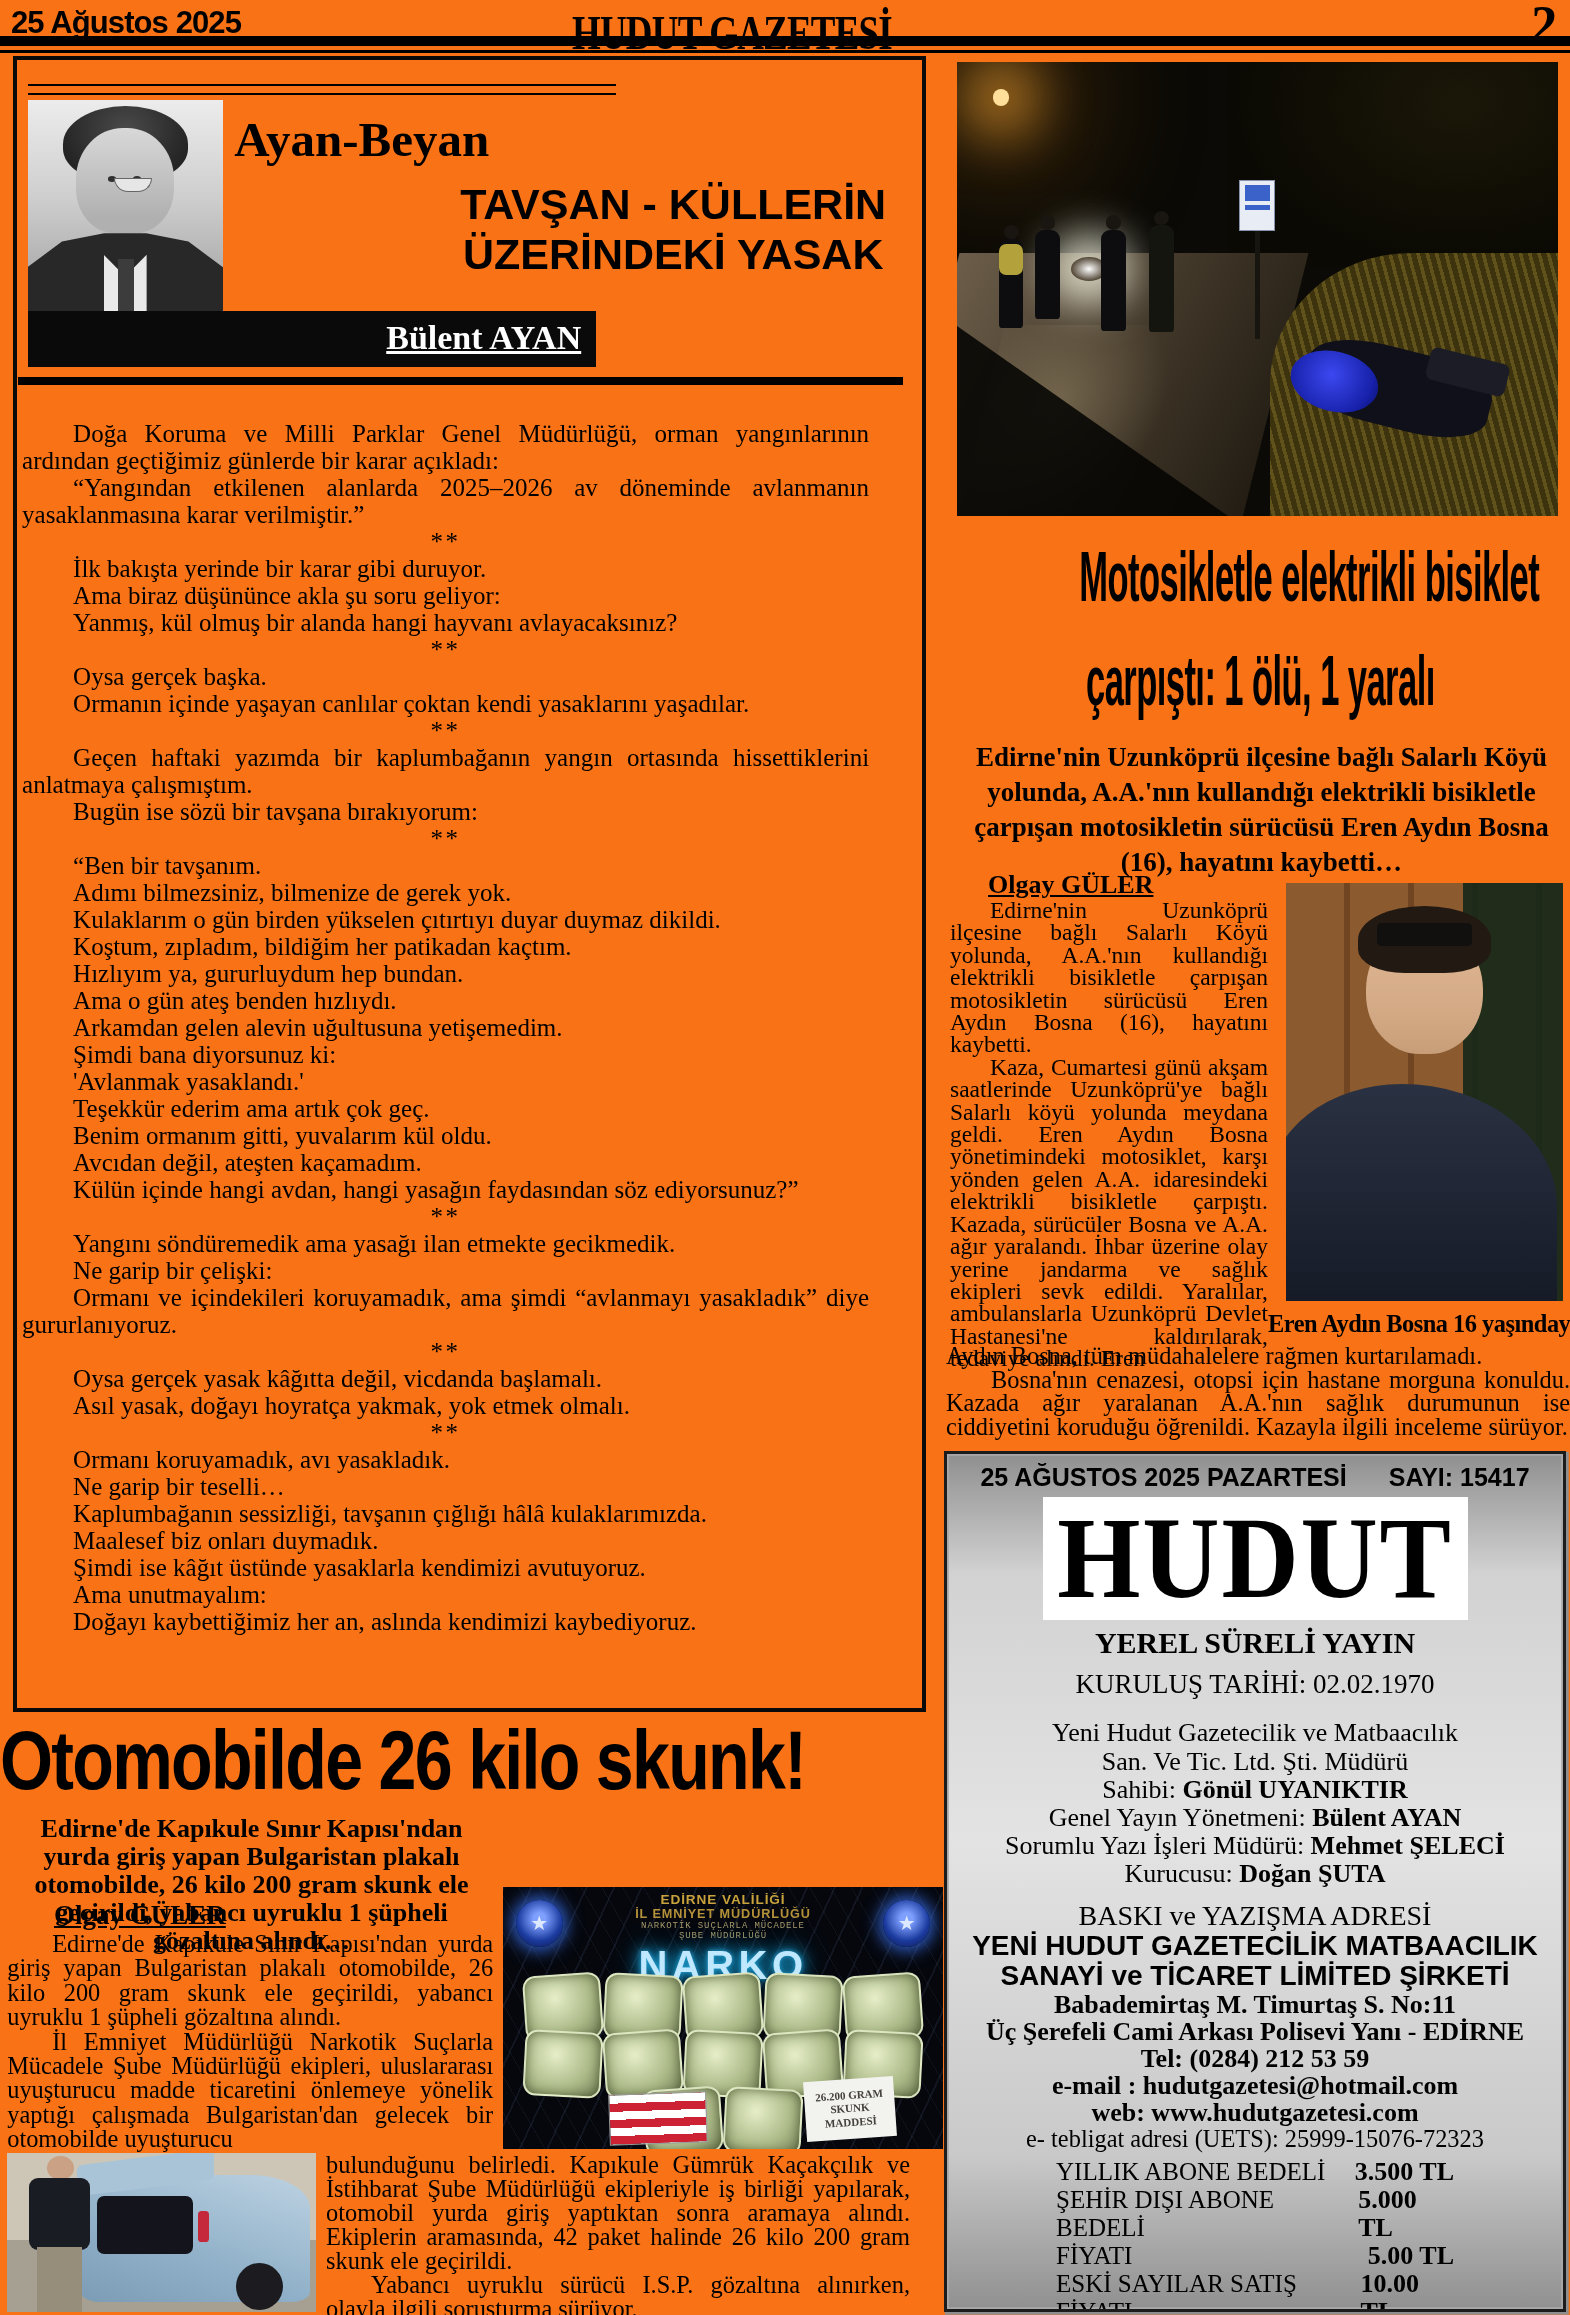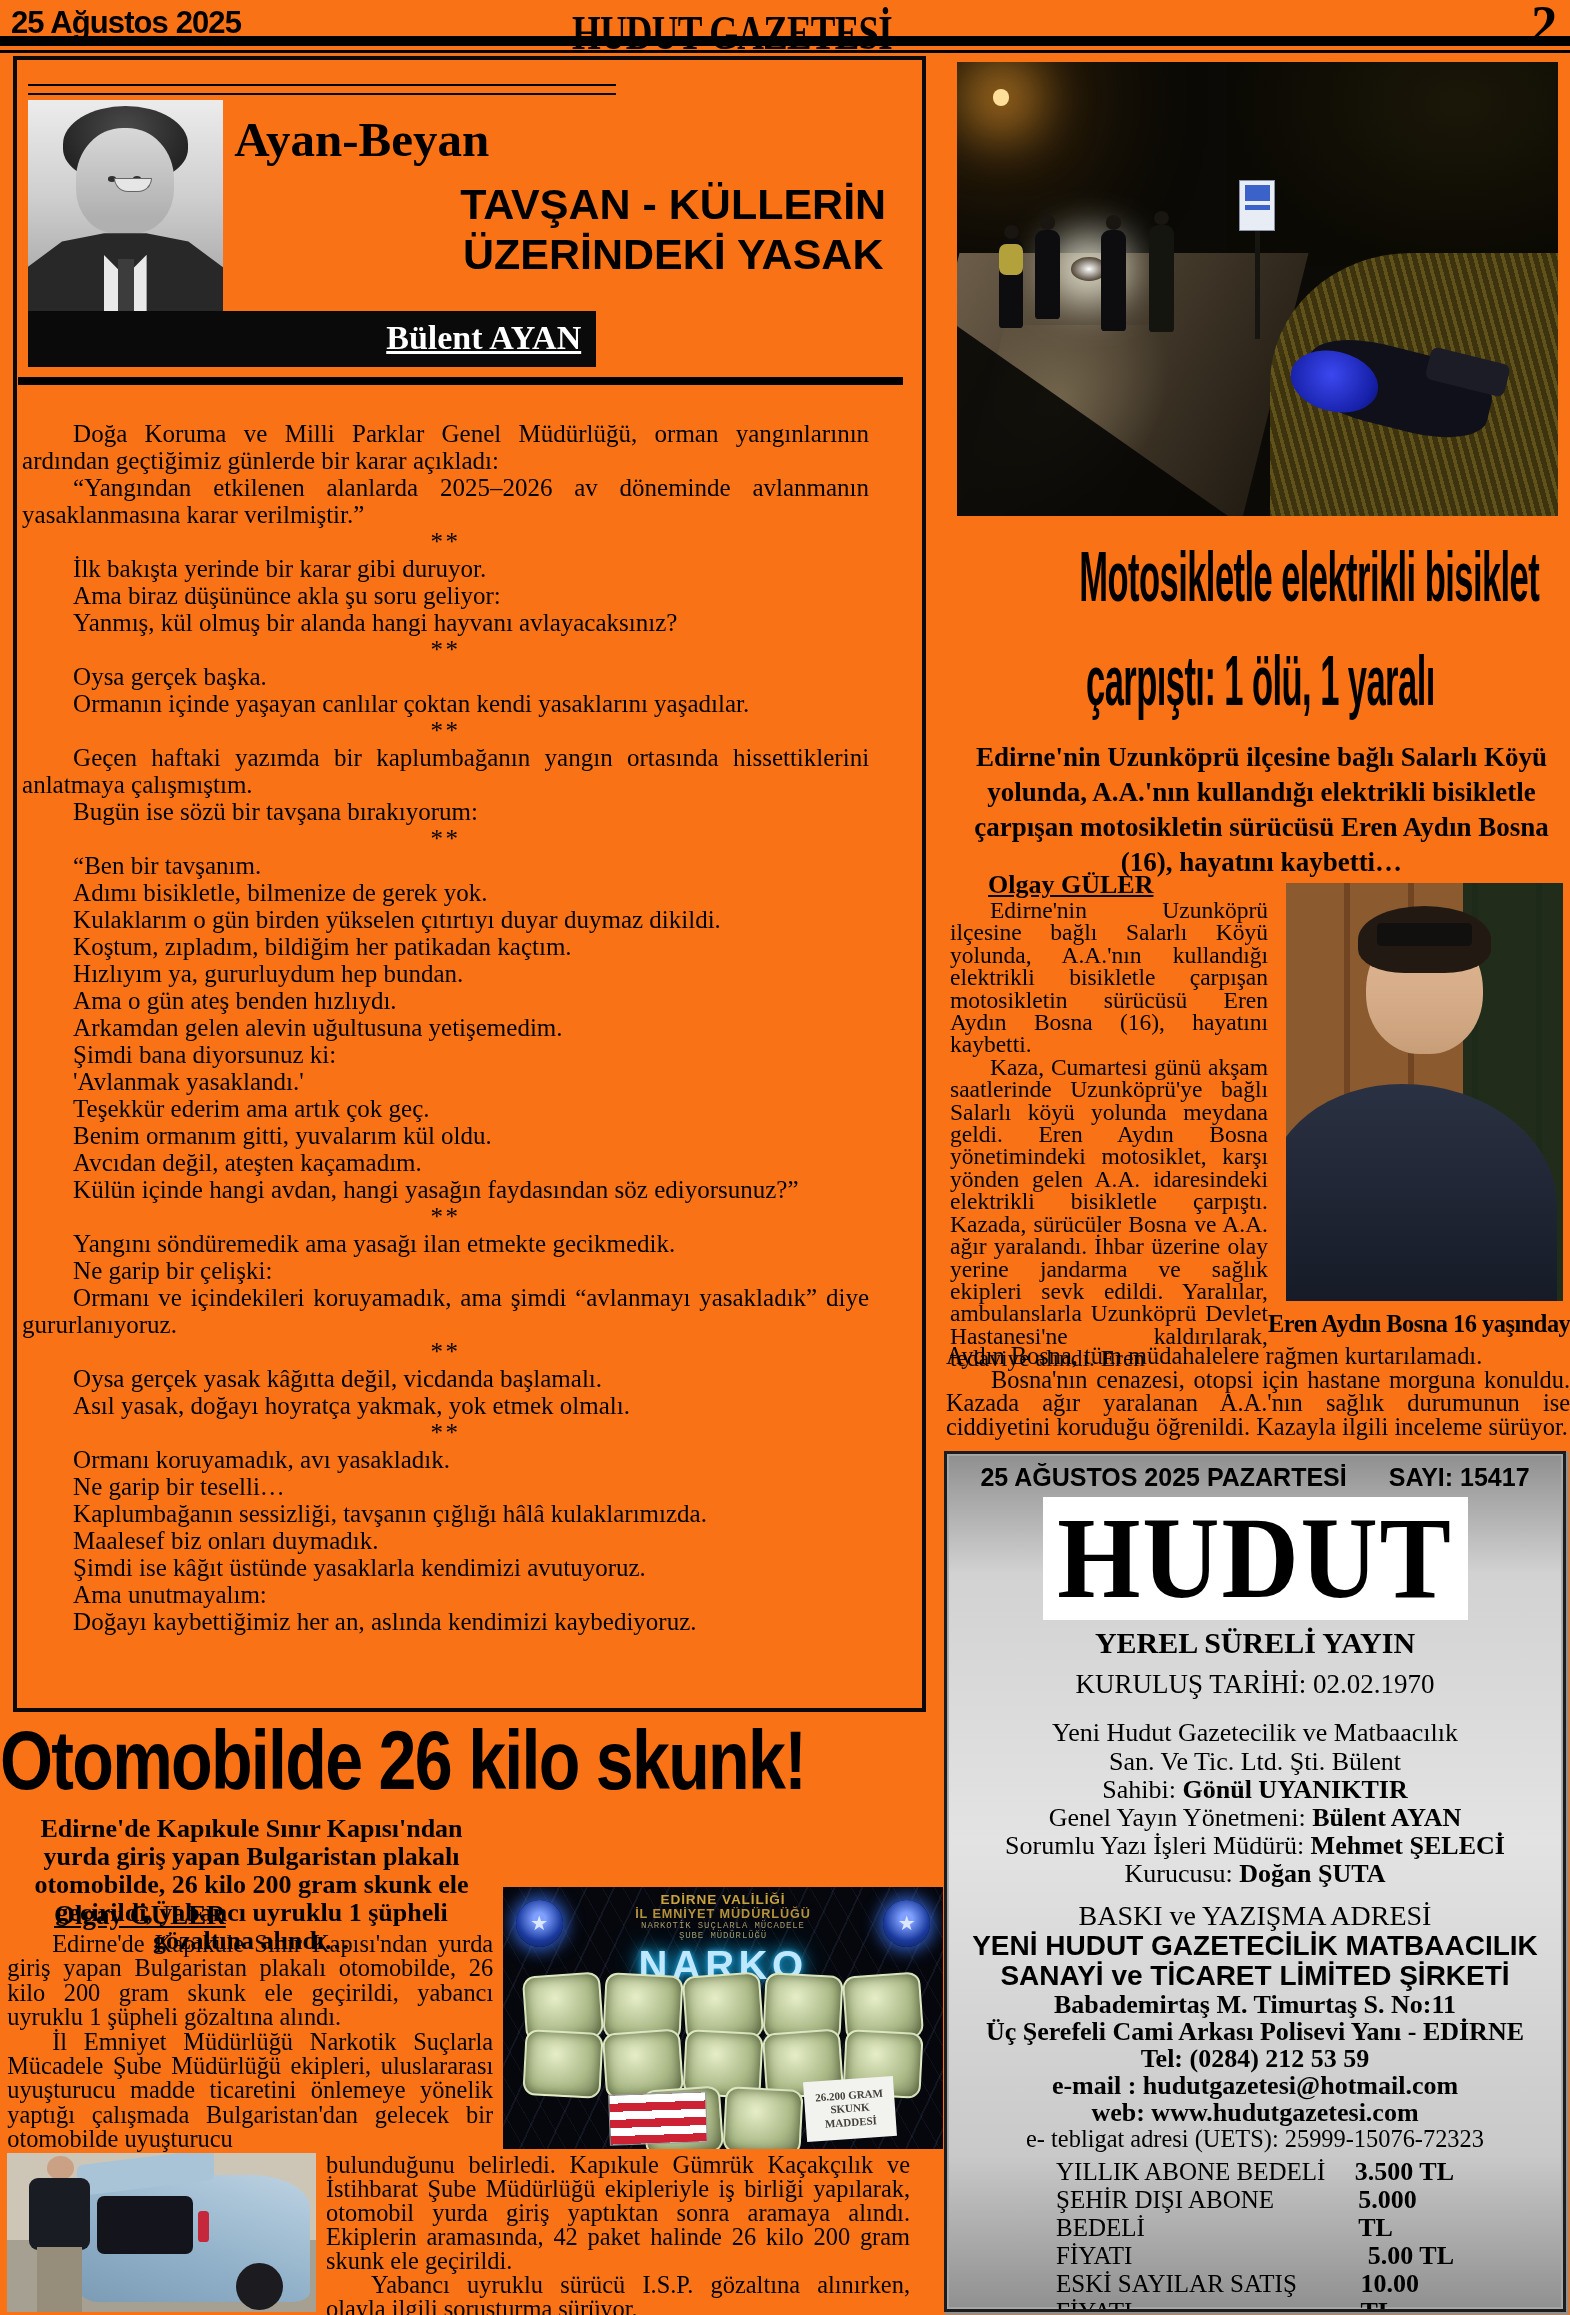--- a/index.html
+++ b/index.html
@@ -238,21 +238,21 @@
         <div class="para">Ama biraz düşününce akla şu soru geliyor:</div>
         <div class="para">Yanmış, kül olmuş bir alanda hangi hayvanı avlayacaksınız?</div>
         <div class="sep">**</div>
         <div class="para">Oysa gerçek başka.</div>
         <div class="para">Ormanın içinde yaşayan canlılar çoktan kendi yasaklarını yaşadılar.</div>
         <div class="sep">**</div>
         <div class="para">Geçen haftaki yazımda bir kaplumbağanın yangın ortasında hissettiklerini anlatmaya çalışmıştım.</div>
         <div class="para">Bugün ise sözü bir tavşana bırakıyorum:</div>
         <div class="sep">**</div>
         <div class="para">“Ben bir tavşanım.</div>
-        <div class="para">Adımı bisikletle, bilmenize de gerek yok.</div>
+        <div class="para">Adımı bilmezsiniz, bilmenize de gerek yok.</div>
         <div class="para">Kulaklarım o gün birden yükselen çıtırtıyı duyar duymaz dikildi.</div>
         <div class="para">Koştum, zıpladım, bildiğim her patikadan kaçtım.</div>
         <div class="para">Hızlıyım ya, gururluydum hep bundan.</div>
         <div class="para">Ama o gün ateş benden hızlıydı.</div>
         <div class="para">Arkamdan gelen alevin uğultusuna yetişemedim.</div>
         <div class="para">Şimdi bana diyorsunuz ki:</div>
         <div class="para">'Avlanmak yasaklandı.'</div>
         <div class="para">Teşekkür ederim ama artık çok geç.</div>
         <div class="para">Benim ormanım gitti, yuvalarım kül oldu.</div>
         <div class="para">Avcıdan değil, ateşten kaçamadım.</div>
@@ -384,21 +384,21 @@
     <div class="imp-date">
       <span>25 AĞUSTOS 2025 PAZARTESİ</span>
       <span>SAYI: 15417</span>
     </div>
     <div class="imp-logo">
       <span>HUDUT</span>
     </div>
     <div class="imp-type">YEREL SÜRELİ YAYIN</div>
     <div class="imp-found">KURULUŞ TARİHİ: 02.02.1970</div>
     <div class="imp-co1">Yeni Hudut Gazetecilik ve Matbaacılık</div>
-    <div class="imp-co2">San. Ve Tic. Ltd. Şti. Bülent</div>
+    <div class="imp-co2">San. Ve Tic. Ltd. Şti. Müdürü</div>
     <div class="imp-row">
       <span>Sahibi: </span><b>Gönül UYANIKTIR</b>
     </div>
     <div class="imp-row">
       <span>Genel Yayın Yönetmeni: </span><b>Bülent AYAN</b>
     </div>
     <div class="imp-row">
       <span>Sorumlu Yazı İşleri Müdürü: </span><b>Mehmet ŞELECİ</b>
     </div>
     <div class="imp-row">

